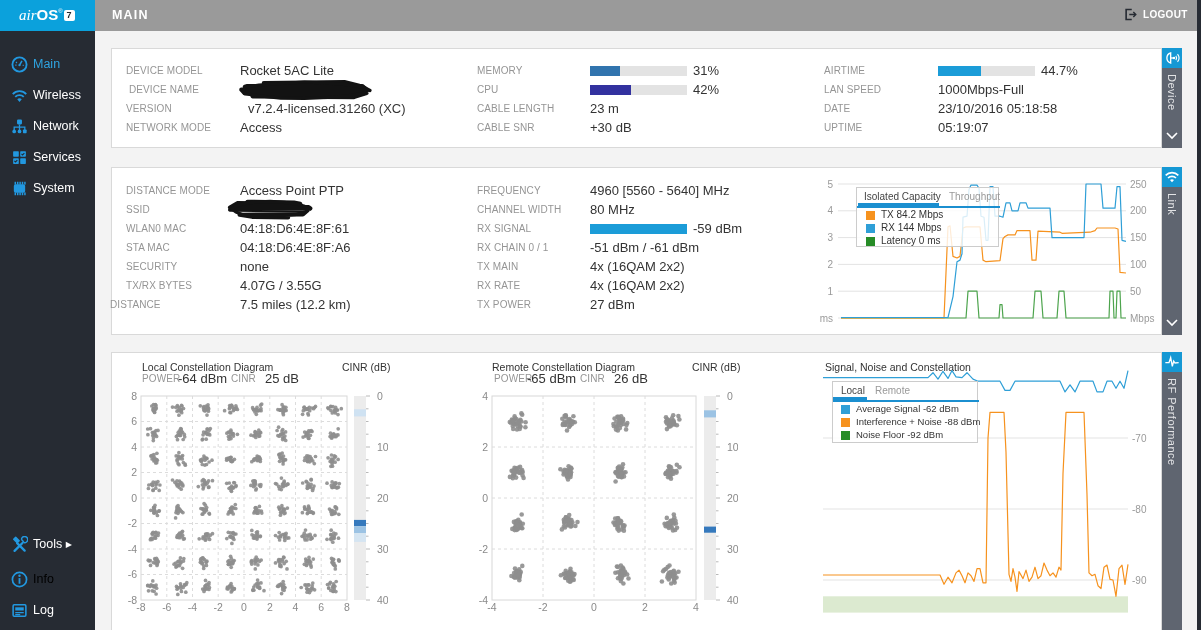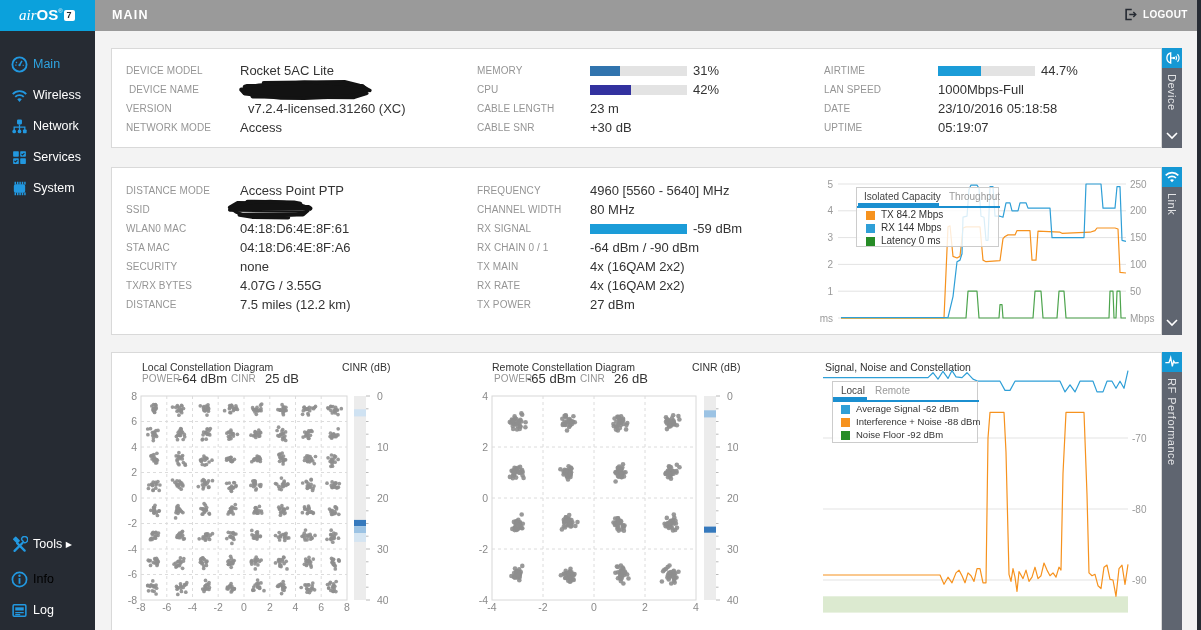--- a/index.html
+++ b/index.html
@@ -151,30 +151,30 @@
 <div class="lbl" style="left:126px;top:200px">SSID</div>
 <div class="val" style="left:240px;top:200px"></div>
 <div class="lbl" style="left:126px;top:219px">WLAN0 MAC</div>
 <div class="val" style="left:240px;top:219px">04:18:D6:4E:8F:61</div>
 <div class="lbl" style="left:126px;top:238px">STA MAC</div>
 <div class="val" style="left:240px;top:238px">04:18:D6:4E:8F:A6</div>
 <div class="lbl" style="left:126px;top:257px">SECURITY</div>
 <div class="val" style="left:240px;top:257px">none</div>
 <div class="lbl" style="left:126px;top:276px">TX/RX BYTES</div>
 <div class="val" style="left:240px;top:276px">4.07G / 3.55G</div>
-<div class="lbl" style="left:126px;top:295px">DISTANCE</div>
+<div class="lbl" style="left:110px;top:295px">DISTANCE</div>
 <div class="val" style="left:240px;top:295px">7.5 miles (12.2 km)</div>
 <div class="lbl" style="left:477px;top:181px">FREQUENCY</div>
 <div class="val" style="left:590px;top:181px">4960 [5560 - 5640] MHz</div>
 <div class="lbl" style="left:477px;top:200px">CHANNEL WIDTH</div>
 <div class="val" style="left:590px;top:200px">80 MHz</div>
 <div class="lbl" style="left:477px;top:219px">RX SIGNAL</div>
 <div class="val" style="left:590px;top:219px"><span class="bar"><span style="width:97px;background:#1b9cd8"></span></span><span class="pct">-59 dBm</span></div>
 <div class="lbl" style="left:477px;top:238px">RX CHAIN 0 / 1</div>
-<div class="val" style="left:590px;top:238px">-64 dBm / -90 dBm</div>
+<div class="val" style="left:590px;top:238px">-51 dBm / -61 dBm</div>
 <div class="lbl" style="left:477px;top:257px">TX MAIN</div>
 <div class="val" style="left:590px;top:257px">4x (16QAM 2x2)</div>
 <div class="lbl" style="left:477px;top:276px">RX RATE</div>
 <div class="val" style="left:590px;top:276px">4x (16QAM 2x2)</div>
 <div class="lbl" style="left:477px;top:295px">TX POWER</div>
 <div class="val" style="left:590px;top:295px">27 dBm</div>
 <svg width="141" height="25" style="position:absolute;left:234px;top:78px">
     <g transform="translate(4,3)">
       <path d="M25.8 2.0 L106.4 1.1 L121.3 4.9 L9.4 5.0 L6.9 5.8 L124.1 5.0 L129.5 9.3 L3.3 8.7 L6.5 12.2 L128.6 12.0 L117.4 15.6 L15.2 15.2 L14.6 15.4 L116.1 16.1 " fill="none" stroke="#131313" stroke-width="4.2" stroke-linejoin="round" stroke-linecap="round"></path>
       <path d="M127.5 9.5 L125.6 12.5 L111.3 14.7 L89.5 16.5 L66.5 17.5 L42.8 17.1 L22.1 15.0 L6.5 12.7 L5.1 9.5 L8.1 6.2 L20.9 4.0 L41.2 2.6 L66.5 1.0 L89.8 2.1 L109.0 3.6 L126.3 6.4 L132.0 9.5 " fill="none" stroke="#131313" stroke-width="3.2" stroke-linejoin="round" stroke-linecap="round"></path>

